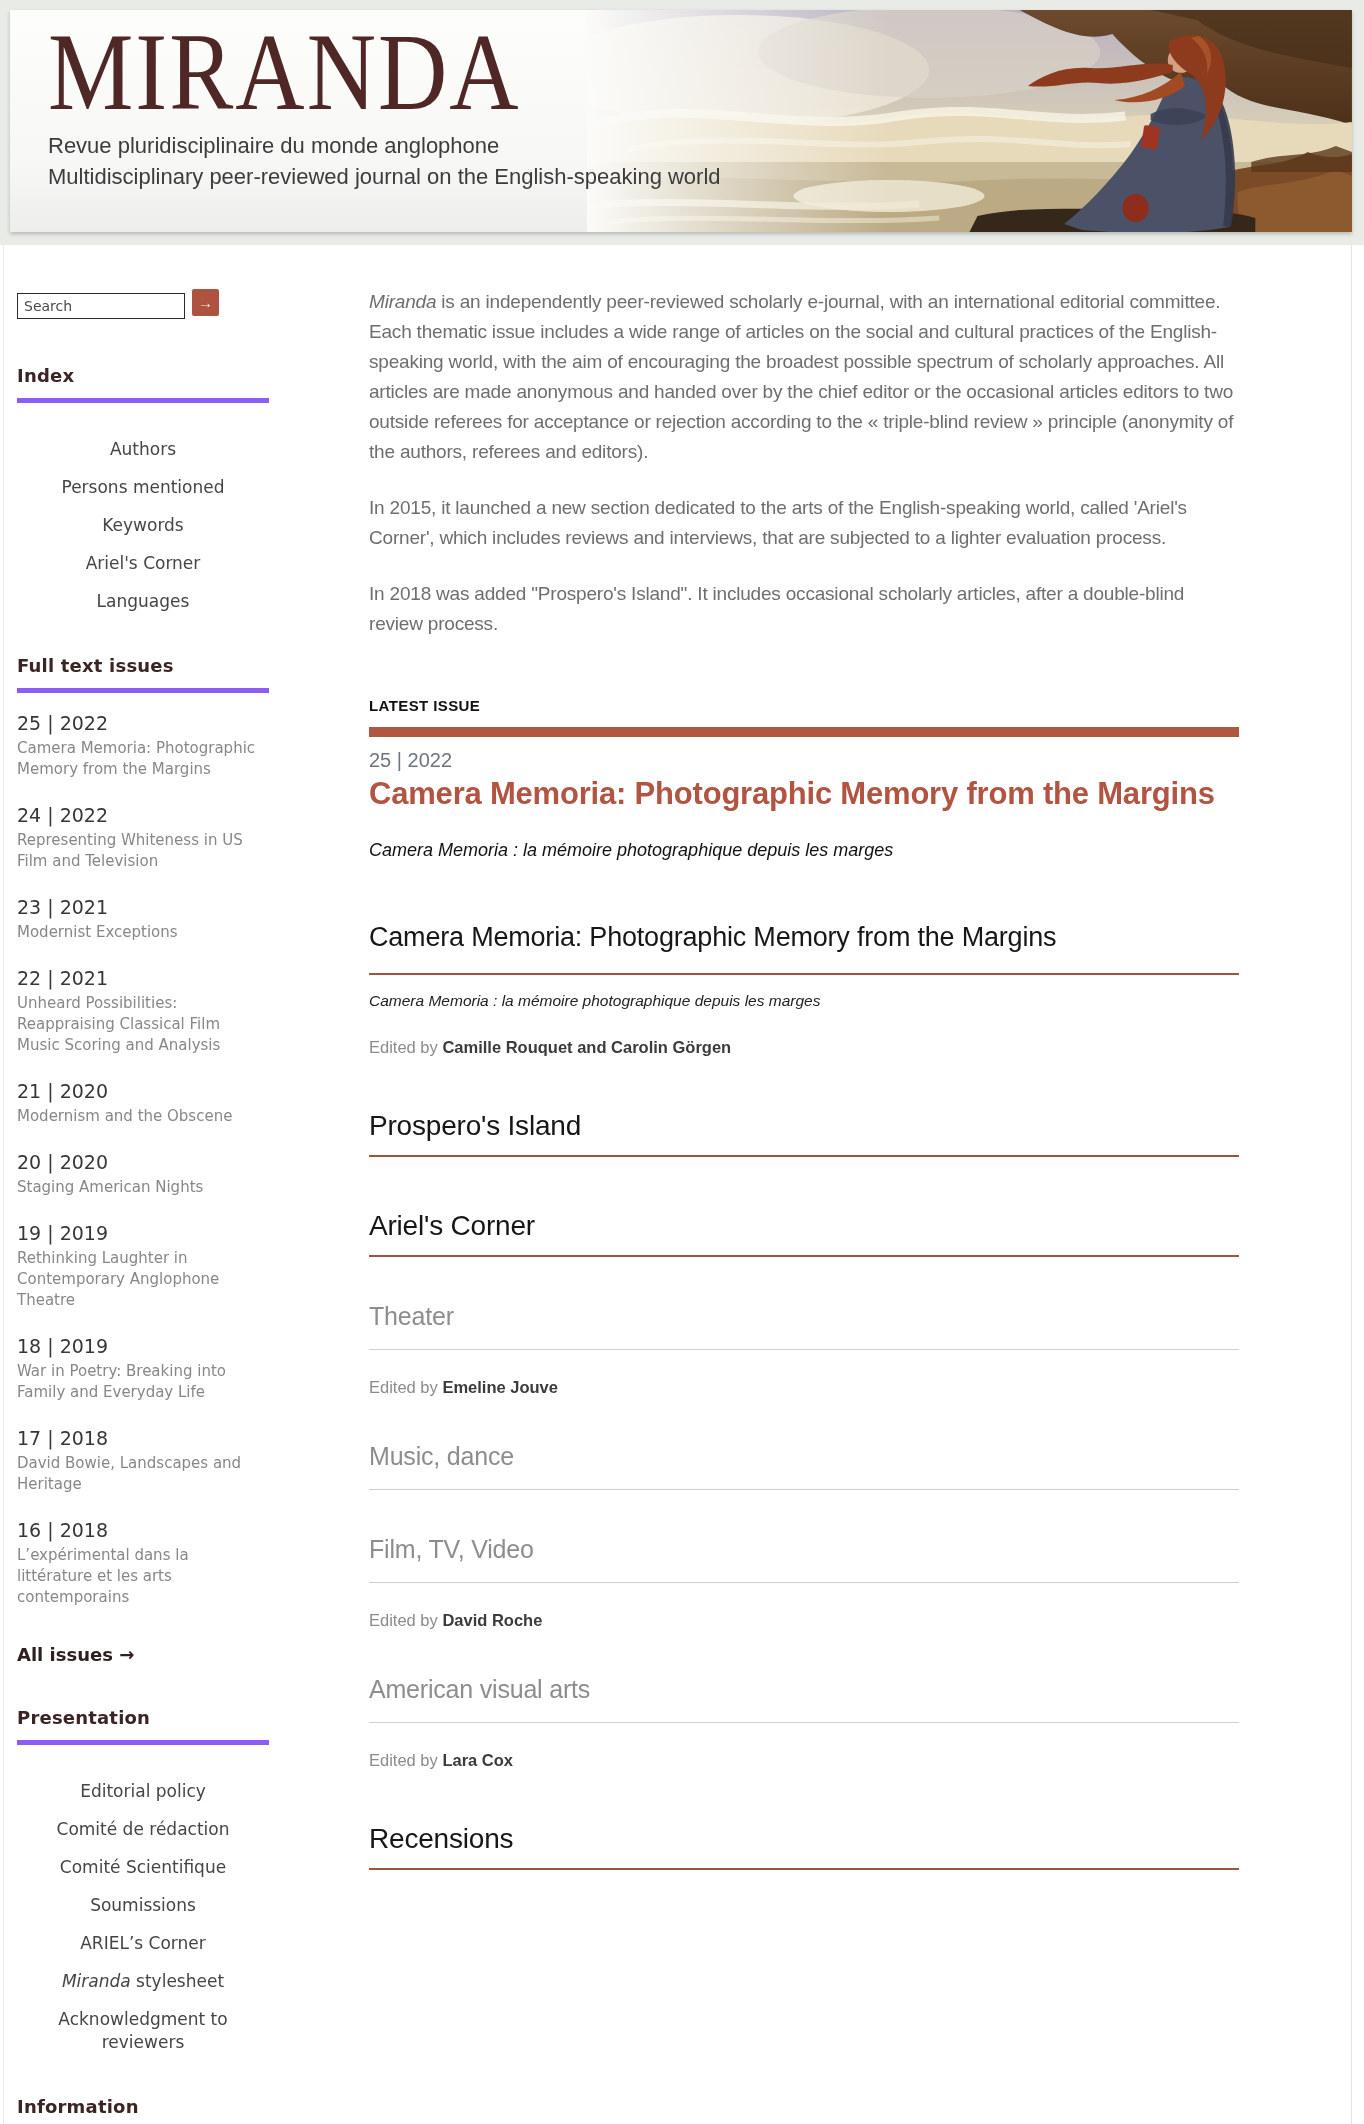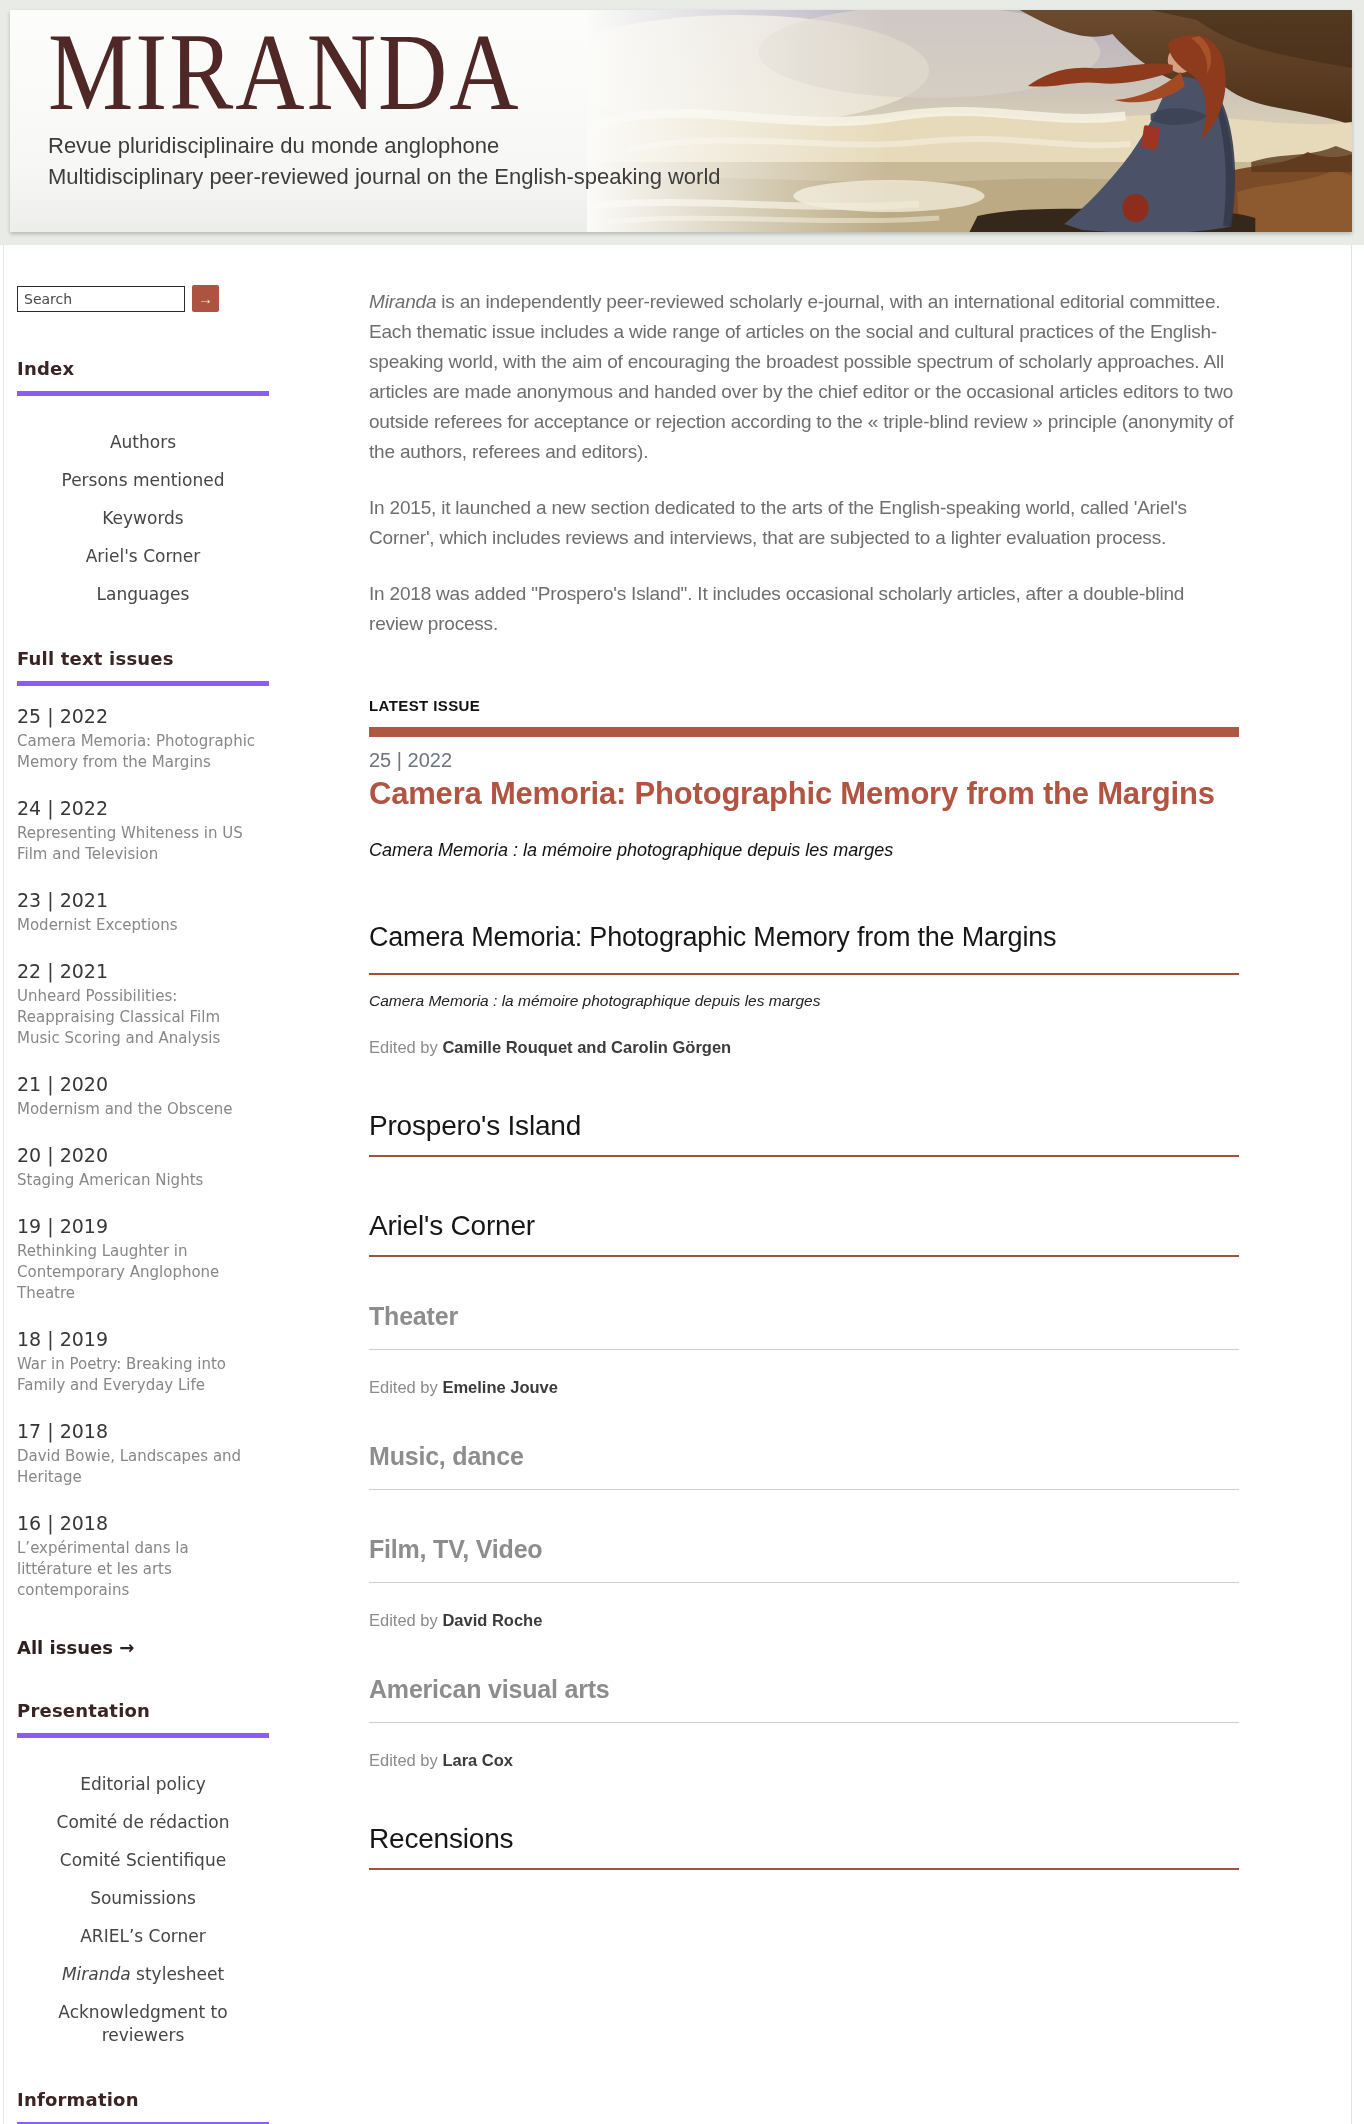--- a/index.html
+++ b/index.html
@@ -47,21 +47,21 @@
     width:870px; flex:0 0 870px;
     margin-left:100px;
     padding-top:42px;
   }
   
   .search-row { display:flex; align-items:center; margin-bottom:46px; }
   .search-input {
     width:168px; height:26px;
     border:1px solid #2b2b2b; background:#fff;
     font-family:"DejaVu Sans", sans-serif; font-size:14px; color:#333;
-    padding:0 6px; outline:none;
+    padding:0 6px; outline:none;margin-top:8px;
   }
   .search-input::placeholder { color:#4a4a4a; opacity:1; }
   .search-btn {
     width:27px; height:27px; margin-left:7px;
     background:#ad5340; border:none; border-radius:2px;
     color:#f7ecd9; font-size:15px; line-height:27px; text-align:center;
     cursor:pointer;
   }
   .side-section { margin-bottom:42px; }
   .side-heading {
@@ -94,21 +94,21 @@
     padding-bottom:20px; border-bottom:2px solid #a0523c; letter-spacing:-.2px;
   }
   .issue-fr { margin-top:17px; font-size:15.5px; font-style:italic; color:#222; }
   .edited { margin-top:28px; font-size:16.5px; color:#8b8b8b; }
   .edited strong { color:#3b3b3b; }
   .sec-major {
     margin-top:52px; font-size:28px; line-height:34px; font-weight:400; color:#161616;
     padding-bottom:12px; border-bottom:2px solid #a0523c; letter-spacing:-.2px;
   }
   .sec-sub {
-    margin-top:44px; font-size:25px; line-height:30px; font-weight:700; color:#8d8d8d;
+    margin-top:44px; font-size:25px; line-height:30px; font-weight:400; color:#8d8d8d;
     padding-bottom:18px; border-bottom:1px solid #cfcfcf; letter-spacing:-.2px;
   }
   .main > :last-child { margin-bottom:60px; }
 </style>
 </head>
 <body>
 
 <div class="top-band">
   <div class="banner">
 

